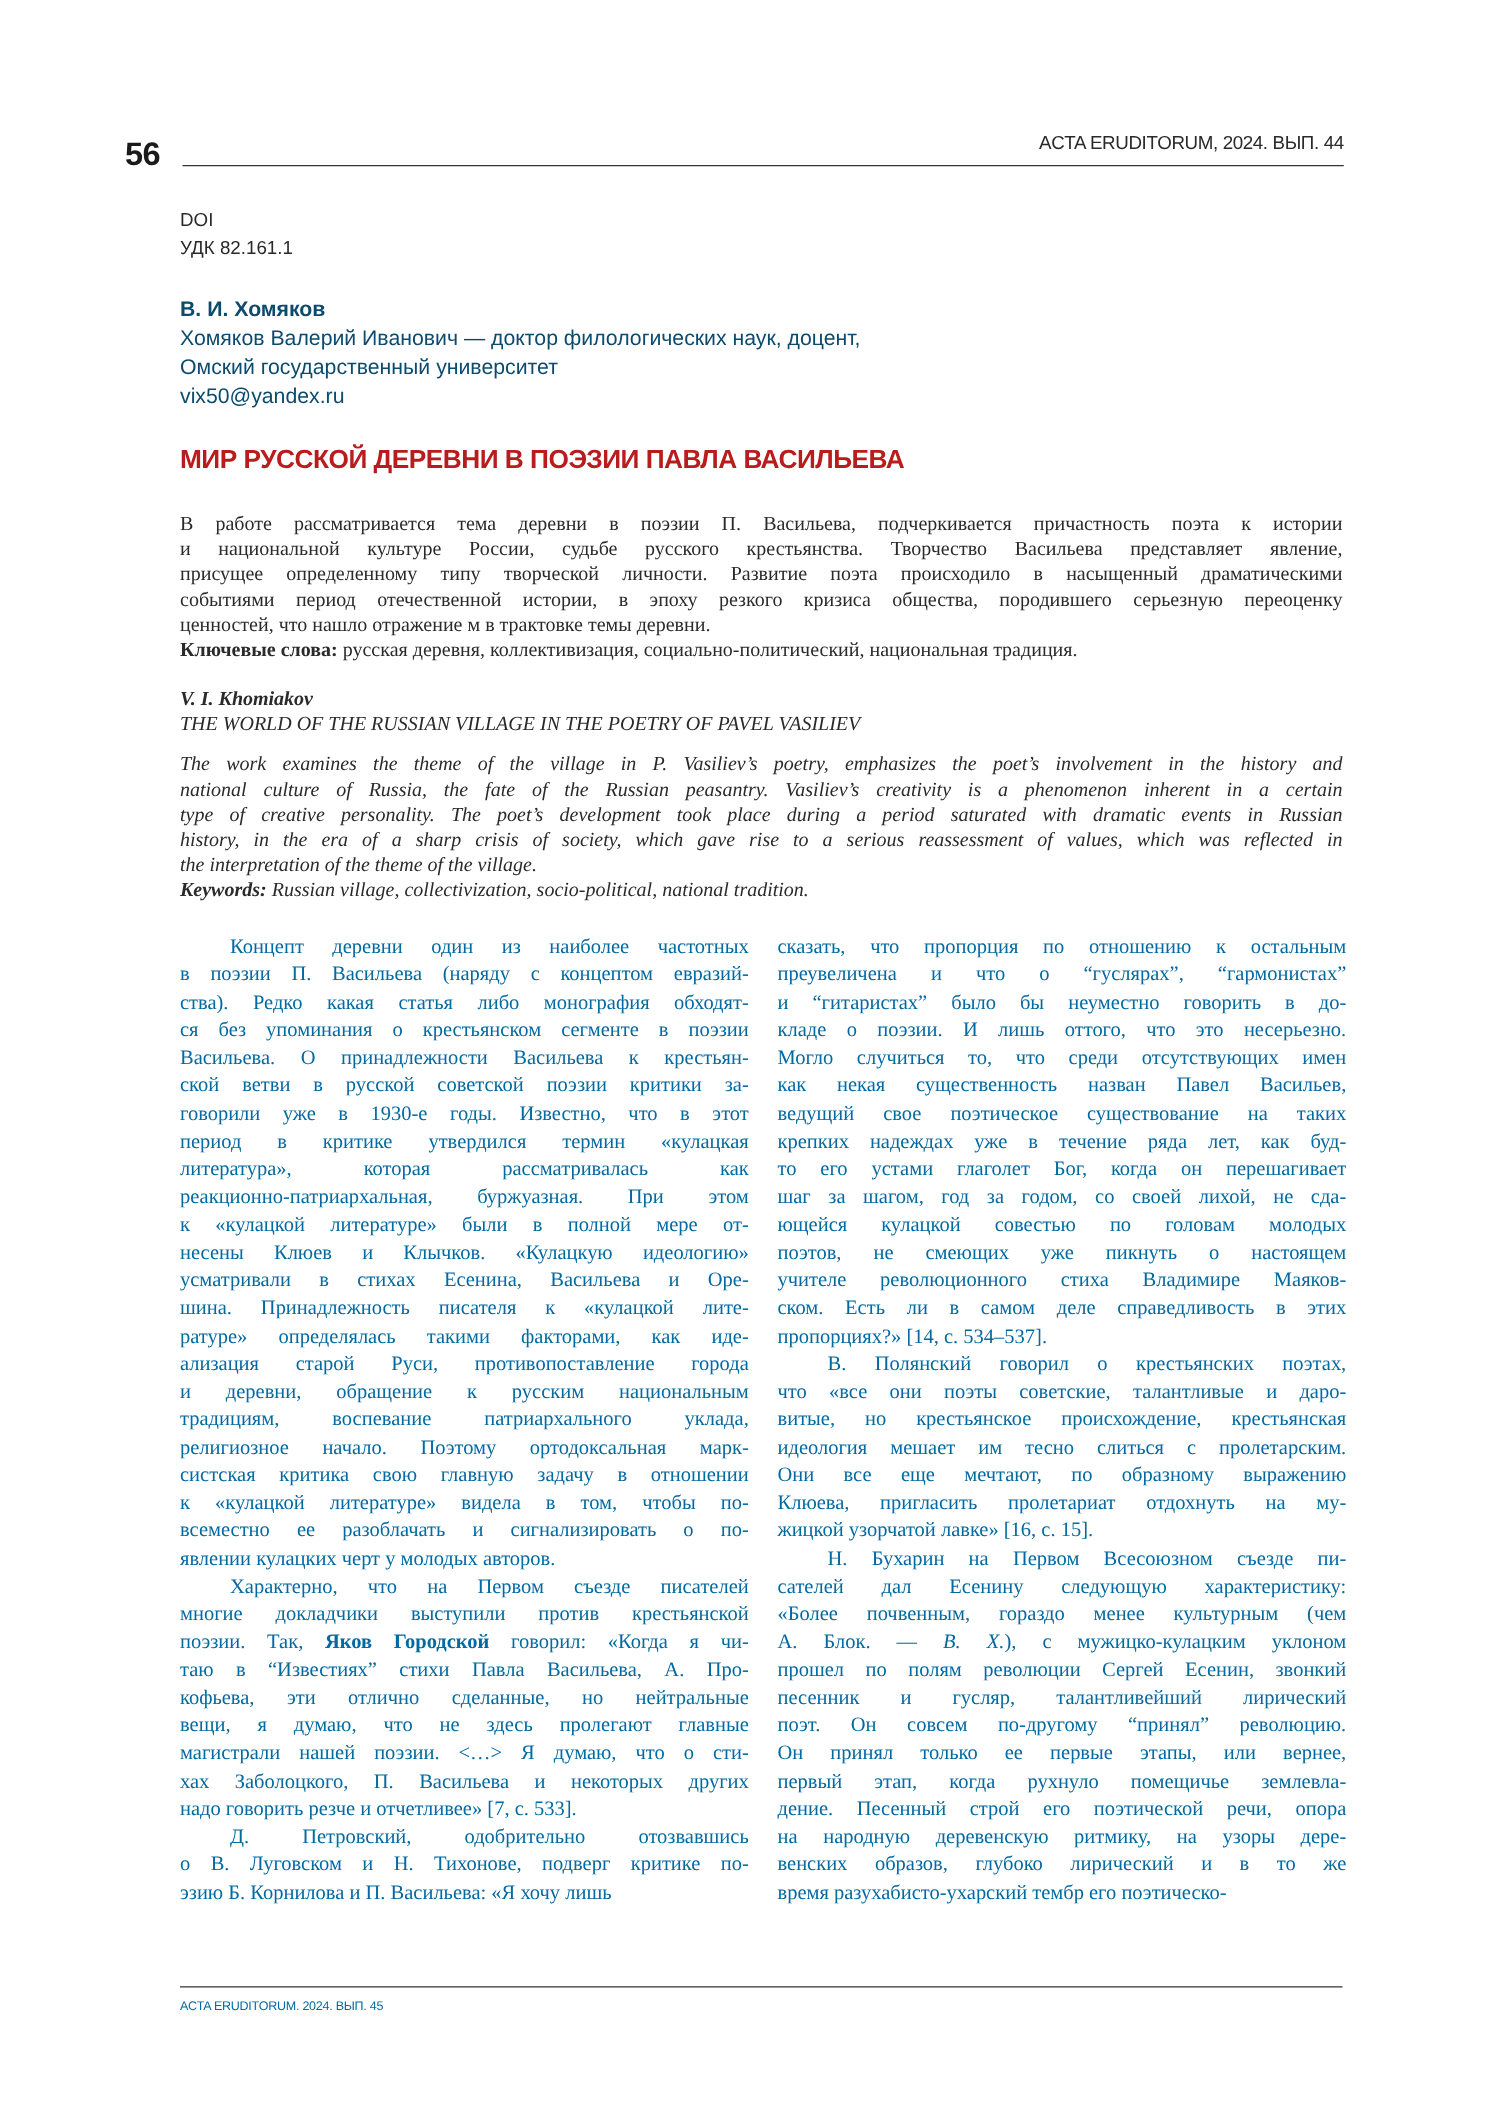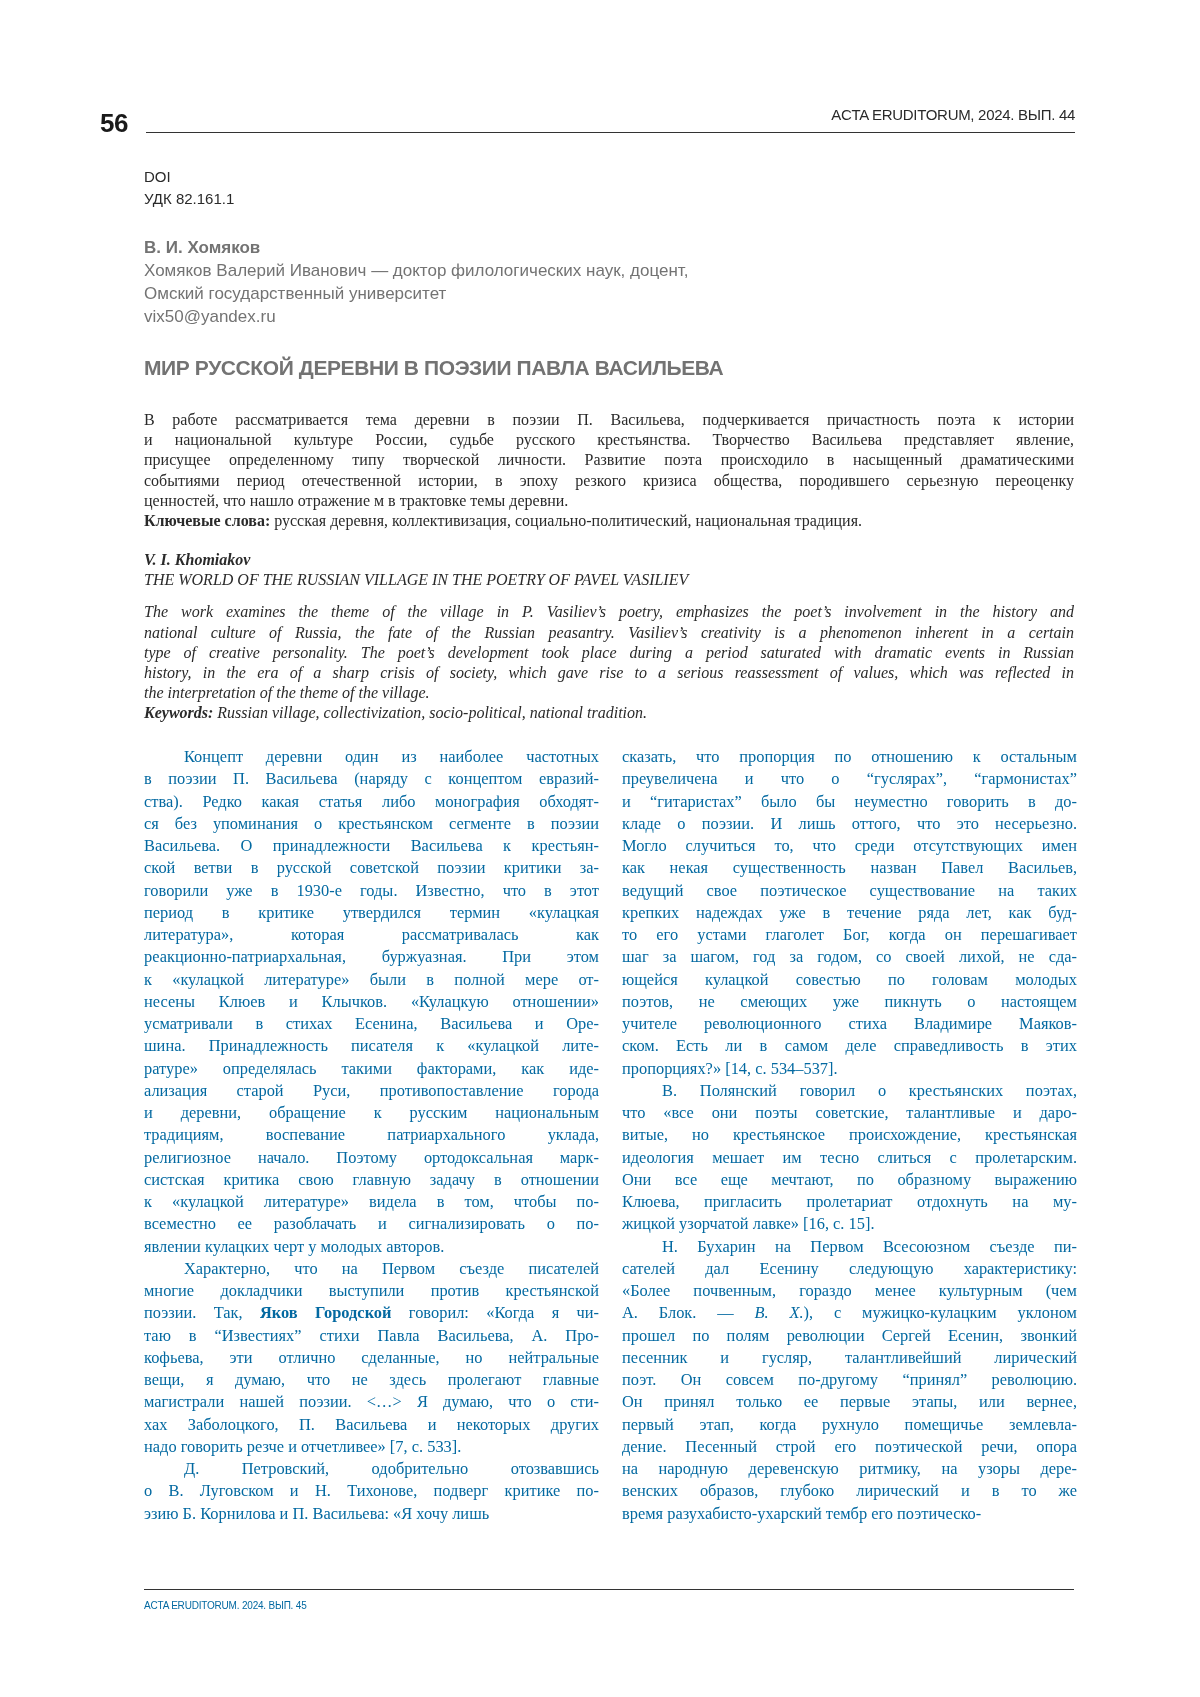--- a/index.html
+++ b/index.html
@@ -6,24 +6,24 @@
   body { width: 1200px; height: 1697px; position: relative; overflow: hidden; color: #222; }
   .sans { font-family: "Liberation Sans", "DejaVu Sans", sans-serif; }
   .serif { font-family: "Liberation Serif", "DejaVu Serif", serif; }
 
   #running-head { position: absolute; left: 100px; top: 100px; width: 975px; height: 36px; }
   #page-number { position: absolute; left: 0; top: 8px; font-size: 26px; font-weight: bold; color: #1a1a1a; letter-spacing: -0.5px; }
   #journal-head { position: absolute; right: 0; top: 6px; font-size: 15px; color: #2a2a2a; letter-spacing: -0.3px; }
   #head-rule { position: absolute; left: 46px; right: 0; top: 32px; border-top: 1.5px solid #333; }
 
   #meta { position: absolute; left: 144px; top: 166px; font-size: 15px; line-height: 22px; color: #2a2a2a; }
-  #author-block { position: absolute; left: 144px; top: 236px; font-size: 17px; line-height: 23px; color: #737373; }
+  #author-block { position: absolute; left: 144px; top: 236px; font-size: 17px; line-height: 23px; color: #0c4a6e; }
   #author-block .name { font-weight: bold; }
 
-  #title { position: absolute; left: 144px; top: 356px; font-size: 21px; font-weight: bold; color: #737373; letter-spacing: -0.4px; margin: 0; }
+  #title { position: absolute; left: 144px; top: 356px; font-size: 21px; font-weight: bold; color: #b91c1c; letter-spacing: -0.4px; margin: 0; }
 
   .abstract { position: absolute; left: 144px; width: 930px; font-size: 16px; line-height: 20.2px; color: #2a2a2a; }
   .abstract .ln { display: block; text-align: justify; text-align-last: justify; white-space: nowrap; }
   .abstract .ln.last { text-align-last: left; }
   #abstract-ru { top: 410px; }
   #abstract-en { top: 550px; font-style: italic; }
   .kw-label { font-weight: bold; }
   .en-author { font-weight: bold; }
 
   .column { position: absolute; top: 746px; width: 455px; font-size: 16.4px; line-height: 22.25px; color: #0369a1; }
@@ -93,21 +93,21 @@
     <span class="ln">в поэзии П. Васильева (наряду с концептом евразий-</span>
     <span class="ln">ства). Редко какая статья либо монография обходят-</span>
     <span class="ln">ся без упоминания о крестьянском сегменте в поэзии</span>
     <span class="ln">Васильева. О принадлежности Васильева к крестьян-</span>
     <span class="ln">ской ветви в русской советской поэзии критики за-</span>
     <span class="ln">говорили уже в 1930-е годы. Известно, что в этот</span>
     <span class="ln">период в критике утвердился термин «кулацкая</span>
     <span class="ln">литература», которая рассматривалась как</span>
     <span class="ln">реакционно-патриархальная, буржуазная. При этом</span>
     <span class="ln">к «кулацкой литературе» были в полной мере от-</span>
-    <span class="ln">несены Клюев и Клычков. «Кулацкую отношении»</span>
+    <span class="ln">несены Клюев и Клычков. «Кулацкую идеологию»</span>
     <span class="ln">усматривали в стихах Есенина, Васильева и Оре-</span>
     <span class="ln">шина. Принадлежность писателя к «кулацкой лите-</span>
     <span class="ln">ратуре» определялась такими факторами, как иде-</span>
     <span class="ln">ализация старой Руси, противопоставление города</span>
     <span class="ln">и деревни, обращение к русским национальным</span>
     <span class="ln">традициям, воспевание патриархального уклада,</span>
     <span class="ln">религиозное начало. Поэтому ортодоксальная марк-</span>
     <span class="ln">систская критика свою главную задачу в отношении</span>
     <span class="ln">к «кулацкой литературе» видела в том, чтобы по-</span>
     <span class="ln">всеместно ее разоблачать и сигнализировать о по-</span>

